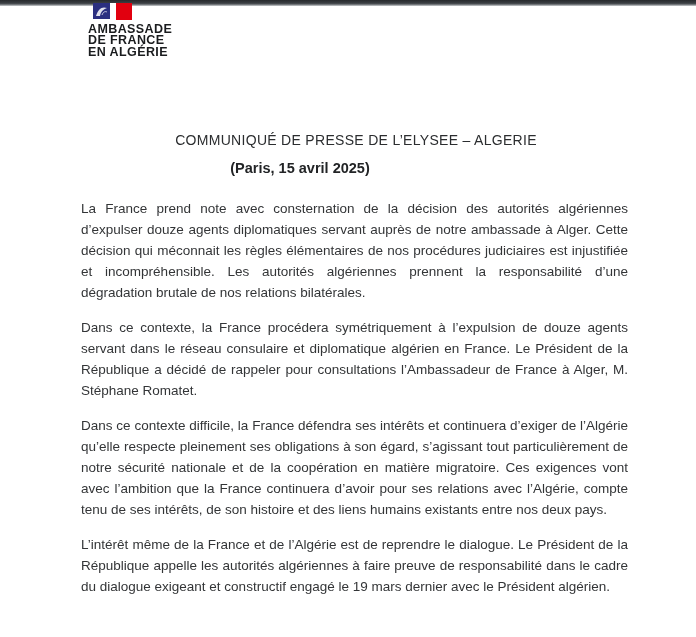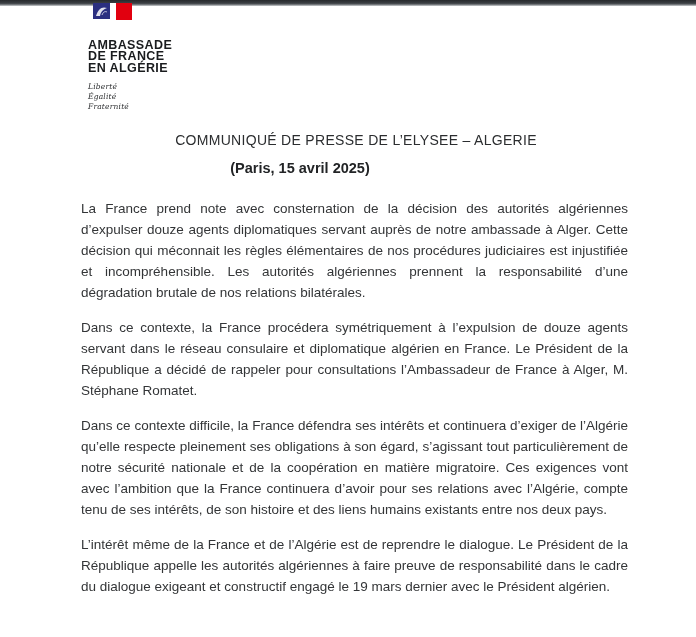--- a/index.html
+++ b/index.html
@@ -44,21 +44,21 @@
   .flag .pane-blue svg {
     position: absolute;
     top: 0; left: 0;
   }
   .flag .gap { width: 6px; height: 16px; background: #ffffff; }
   .flag .pane-red {
     width: 16px;
     height: 17px;
   }
   .org-name {
-    margin-top: 20px;
+    margin-top: 4px;
     font-weight: 700;
     font-size: 12.5px;
     line-height: 11.3px;
     letter-spacing: 0.4px;
     color: #1a1c1e;
   }
   .motto {
     margin-top: 8px;
     font-family: "DejaVu Serif", serif;
     font-style: italic;
@@ -121,25 +121,20 @@
       </svg>
     </div>
     <div class="gap"></div>
     <div class="pane-red" style="background:#e1000f;"></div>
   </div>
   <div class="org-name">
     <div>AMBASSADE</div>
     <div>DE FRANCE</div>
     <div>EN ALGÉRIE</div>
   </div>
-  <div class="motto">
-    <div>Liberté</div>
-    <div>Égalité</div>
-    <div>Fraternité</div>
-  </div>
 </header>
 
 <main>
   <h1 class="doc-title">COMMUNIQUÉ DE PRESSE DE L’ELYSEE – ALGERIE</h1>
   <p class="doc-dateline">(Paris, 15 avril 2025)</p>
   <div class="doc-body">
     <p>La France prend note avec consternation de la décision des autorités algériennes d’expulser douze agents diplomatiques servant auprès de notre ambassade à Alger. Cette décision qui méconnait les règles élémentaires de nos procédures judiciaires est injustifiée et incompréhensible. Les autorités algériennes prennent la responsabilité d’une dégradation brutale de nos relations bilatérales.</p>
     <p>Dans ce contexte, la France procédera symétriquement à l’expulsion de douze agents servant dans le réseau consulaire et diplomatique algérien en France. Le Président de la République a décidé de rappeler pour consultations l’Ambassadeur de France à Alger, M. Stéphane Romatet.</p>
     <p>Dans ce contexte difficile, la France défendra ses intérêts et continuera d’exiger de l’Algérie qu’elle respecte pleinement ses obligations à son égard, s’agissant tout particulièrement de notre sécurité nationale et de la coopération en matière migratoire. Ces exigences vont avec l’ambition que la France continuera d’avoir pour ses relations avec l’Algérie, compte tenu de ses intérêts, de son histoire et des liens humains existants entre nos deux pays.</p>
     <p>L’intérêt même de la France et de l’Algérie est de reprendre le dialogue. Le Président de la République appelle les autorités algériennes à faire preuve de responsabilité dans le cadre du dialogue exigeant et constructif engagé le 19 mars dernier avec le Président algérien.</p>

